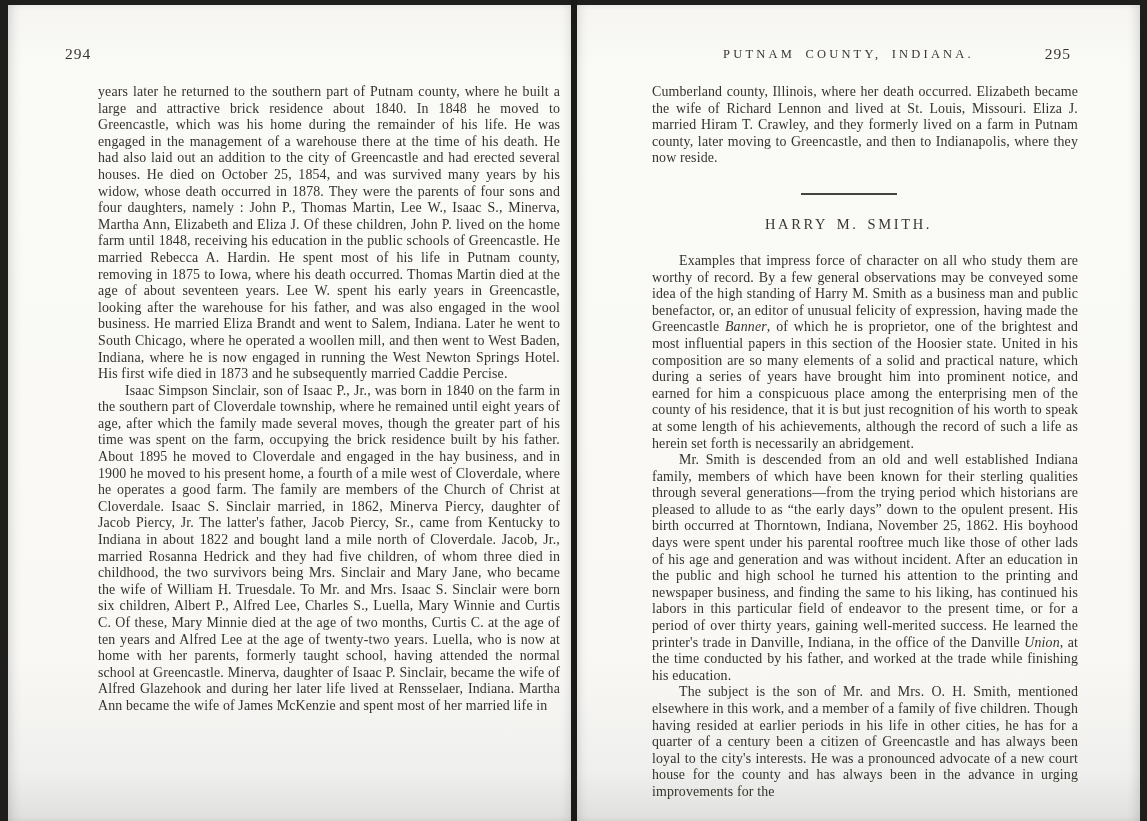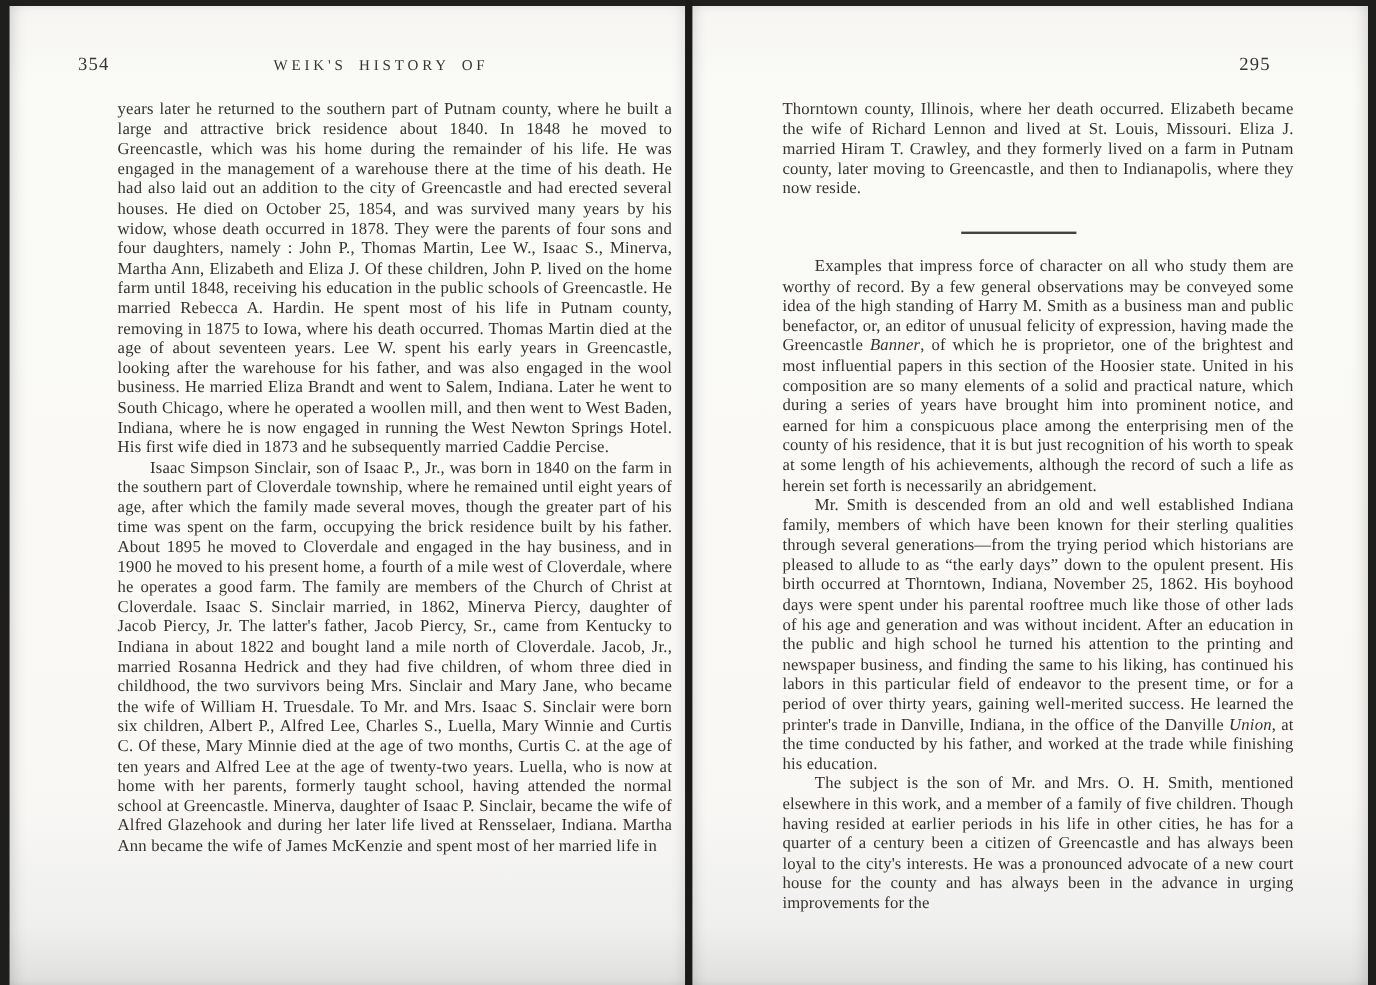--- a/index.html
+++ b/index.html
@@ -20,21 +20,21 @@
   .gutter { position:absolute; left:571px; top:0; width:6px; height:821px; background:#1a1a19; }
 
   .inner-left  { padding:0 11px 0 57px; }
   .inner-right { padding:0 62px 0 42px; }
 
   .header { position:relative; height:18px; margin-top:40px; }
   .pagenum {
     position:absolute; top:0; font-size:15.5px; letter-spacing:1px; color:#393630;
   }
   .pagenum-left  { left:0; }
-  .pagenum-right { right:19px; }
+  .pagenum-right { right:7px; }
   .running-title {
     position:absolute; left:0; right:0; top:2px; text-align:center;
     font-size:12.5px; letter-spacing:3.2px; color:#3a3732; word-spacing:4px;
   }
   .page-left .running-title { padding-left:10px; }
 
   .bodytext {
     margin-top:21px;
     font-size:13.9px; line-height:16.6px; text-align:justify;
     color:#36332b; letter-spacing:0.15px;margin-left:33px;
@@ -53,41 +53,42 @@
   .section-body { margin-top:20px;font-family:Liberation Serif, serif; }
 </style>
 </head>
 <body>
 
 <div class="screen">
 
   <div class="page page-left">
     <div class="inner-left">
       <div class="header">
-        <span class="pagenum pagenum-left">354</span>
-        <span class="running-title">WEIK'S HISTORY OF</span>
+        <span class="pagenum pagenum-left">294</span>
       </div>
       <div class="bodytext">
           <p class=""><span>years later he returned to the southern part of Putnam county, where he built a large and attractive brick residence about 1840. In 1848 he moved to Greencastle, which was his home during the remainder of his life. He was engaged in the management of a warehouse there at the time of his death. He had also laid out an addition to the city of Greencastle and had erected several houses. He died on October 25, 1854, and was survived many years by his widow, whose death occurred in 1878. They were the parents of four sons and four daughters, namely : John P., Thomas Martin, Lee W., Isaac S., Minerva, Martha Ann, Elizabeth and Eliza J. Of these children, John P. lived on the home farm until 1848, receiving his education in the public schools of Greencastle. He married Rebecca A. Hardin. He spent most of his life in Putnam county, removing in 1875 to Iowa, where his death occurred. Thomas Martin died at the age of about seventeen years. Lee W. spent his early years in Greencastle, looking after the warehouse for his father, and was also engaged in the wool business. He married Eliza Brandt and went to Salem, Indiana. Later he went to South Chicago, where he operated a woollen mill, and then went to West Baden, Indiana, where he is now engaged in running the West Newton Springs Hotel. His first wife died in 1873 and he subsequently married Caddie Percise.</span></p>
           <p class="indent"><span>Isaac Simpson Sinclair, son of Isaac P., Jr., was born in 1840 on the farm in the southern part of Cloverdale township, where he remained until eight years of age, after which the family made several moves, though the greater part of his time was spent on the farm, occupying the brick residence built by his father. About 1895 he moved to Cloverdale and engaged in the hay business, and in 1900 he moved to his present home, a fourth of a mile west of Cloverdale, where he operates a good farm. The family are members of the Church of Christ at Cloverdale. Isaac S. Sinclair married, in 1862, Minerva Piercy, daughter of Jacob Piercy, Jr. The latter's father, Jacob Piercy, Sr., came from Kentucky to Indiana in about 1822 and bought land a mile north of Cloverdale. Jacob, Jr., married Rosanna Hedrick and they had five children, of whom three died in childhood, the two survivors being Mrs. Sinclair and Mary Jane, who became the wife of William H. Truesdale. To Mr. and Mrs. Isaac S. Sinclair were born six children, Albert P., Alfred Lee, Charles S., Luella, Mary Winnie and Curtis C. Of these, Mary Minnie died at the age of two months, Curtis C. at the age of ten years and Alfred Lee at the age of twenty-two years. Luella, who is now at home with her parents, formerly taught school, having attended the normal school at Greencastle. Minerva, daughter of Isaac P. Sinclair, became the wife of Alfred Glazehook and during her later life lived at Rensselaer, Indiana. Martha Ann became the wife of James McKenzie and spent most of her married life in</span></p>
         </div>
     </div>
   </div>
 
   <div class="gutter"></div>
 
   <div class="page page-right">
     <div class="inner-right">
       <div class="header">
+        <span class="running-title">PUTNAM COUNTY, INDIANA.</span>
         <span class="pagenum pagenum-right">295</span>
       </div>
       <div class="bodytext">
-          <p class=""><span>Thorntown county, Illinois, where her death occurred. Elizabeth became the wife of Richard Lennon and lived at St. Louis, Missouri. Eliza J. married Hiram T. Crawley, and they formerly lived on a farm in Putnam county, later moving to Greencastle, and then to Indianapolis, where they now reside.</span></p>
+          <p class=""><span>Cumberland county, Illinois, where her death occurred. Elizabeth became the wife of Richard Lennon and lived at St. Louis, Missouri. Eliza J. married Hiram T. Crawley, and they formerly lived on a farm in Putnam county, later moving to Greencastle, and then to Indianapolis, where they now reside.</span></p>
         </div>
       <hr class="section-rule">
+      <h2 class="section-heading">HARRY M. SMITH.</h2>
       <div class="bodytext section-body">
           <p class="indent"><span>Examples that impress force of character on all who study them are worthy of record. By a few general observations may be conveyed some idea of the high standing of Harry M. Smith as a business man and public benefactor, or, an editor of unusual felicity of expression, having made the Greencastle </span><i>Banner</i><span>, of which he is proprietor, one of the brightest and most influential papers in this section of the Hoosier state. United in his composition are so many elements of a solid and practical nature, which during a series of years have brought him into prominent notice, and earned for him a conspicuous place among the enterprising men of the county of his residence, that it is but just recognition of his worth to speak at some length of his achievements, although the record of such a life as herein set forth is necessarily an abridgement.</span></p>
           <p class="indent"><span>Mr. Smith is descended from an old and well established Indiana family, members of which have been known for their sterling qualities through several generations—from the trying period which historians are pleased to allude to as “the early days” down to the opulent present. His birth occurred at Thorntown, Indiana, November 25, 1862. His boyhood days were spent under his parental rooftree much like those of other lads of his age and generation and was without incident. After an education in the public and high school he turned his attention to the printing and newspaper business, and finding the same to his liking, has continued his labors in this particular field of endeavor to the present time, or for a period of over thirty years, gaining well-merited success. He learned the printer's trade in Danville, Indiana, in the office of the Danville </span><i>Union</i><span>, at the time conducted by his father, and worked at the trade while finishing his education.</span></p>
           <p class="indent"><span>The subject is the son of Mr. and Mrs. O. H. Smith, mentioned elsewhere in this work, and a member of a family of five children. Though having resided at earlier periods in his life in other cities, he has for a quarter of a century been a citizen of Greencastle and has always been loyal to the city's interests. He was a pronounced advocate of a new court house for the county and has always been in the advance in urging improvements for the</span></p>
         </div>
     </div>
   </div>
 
 </div>
 

